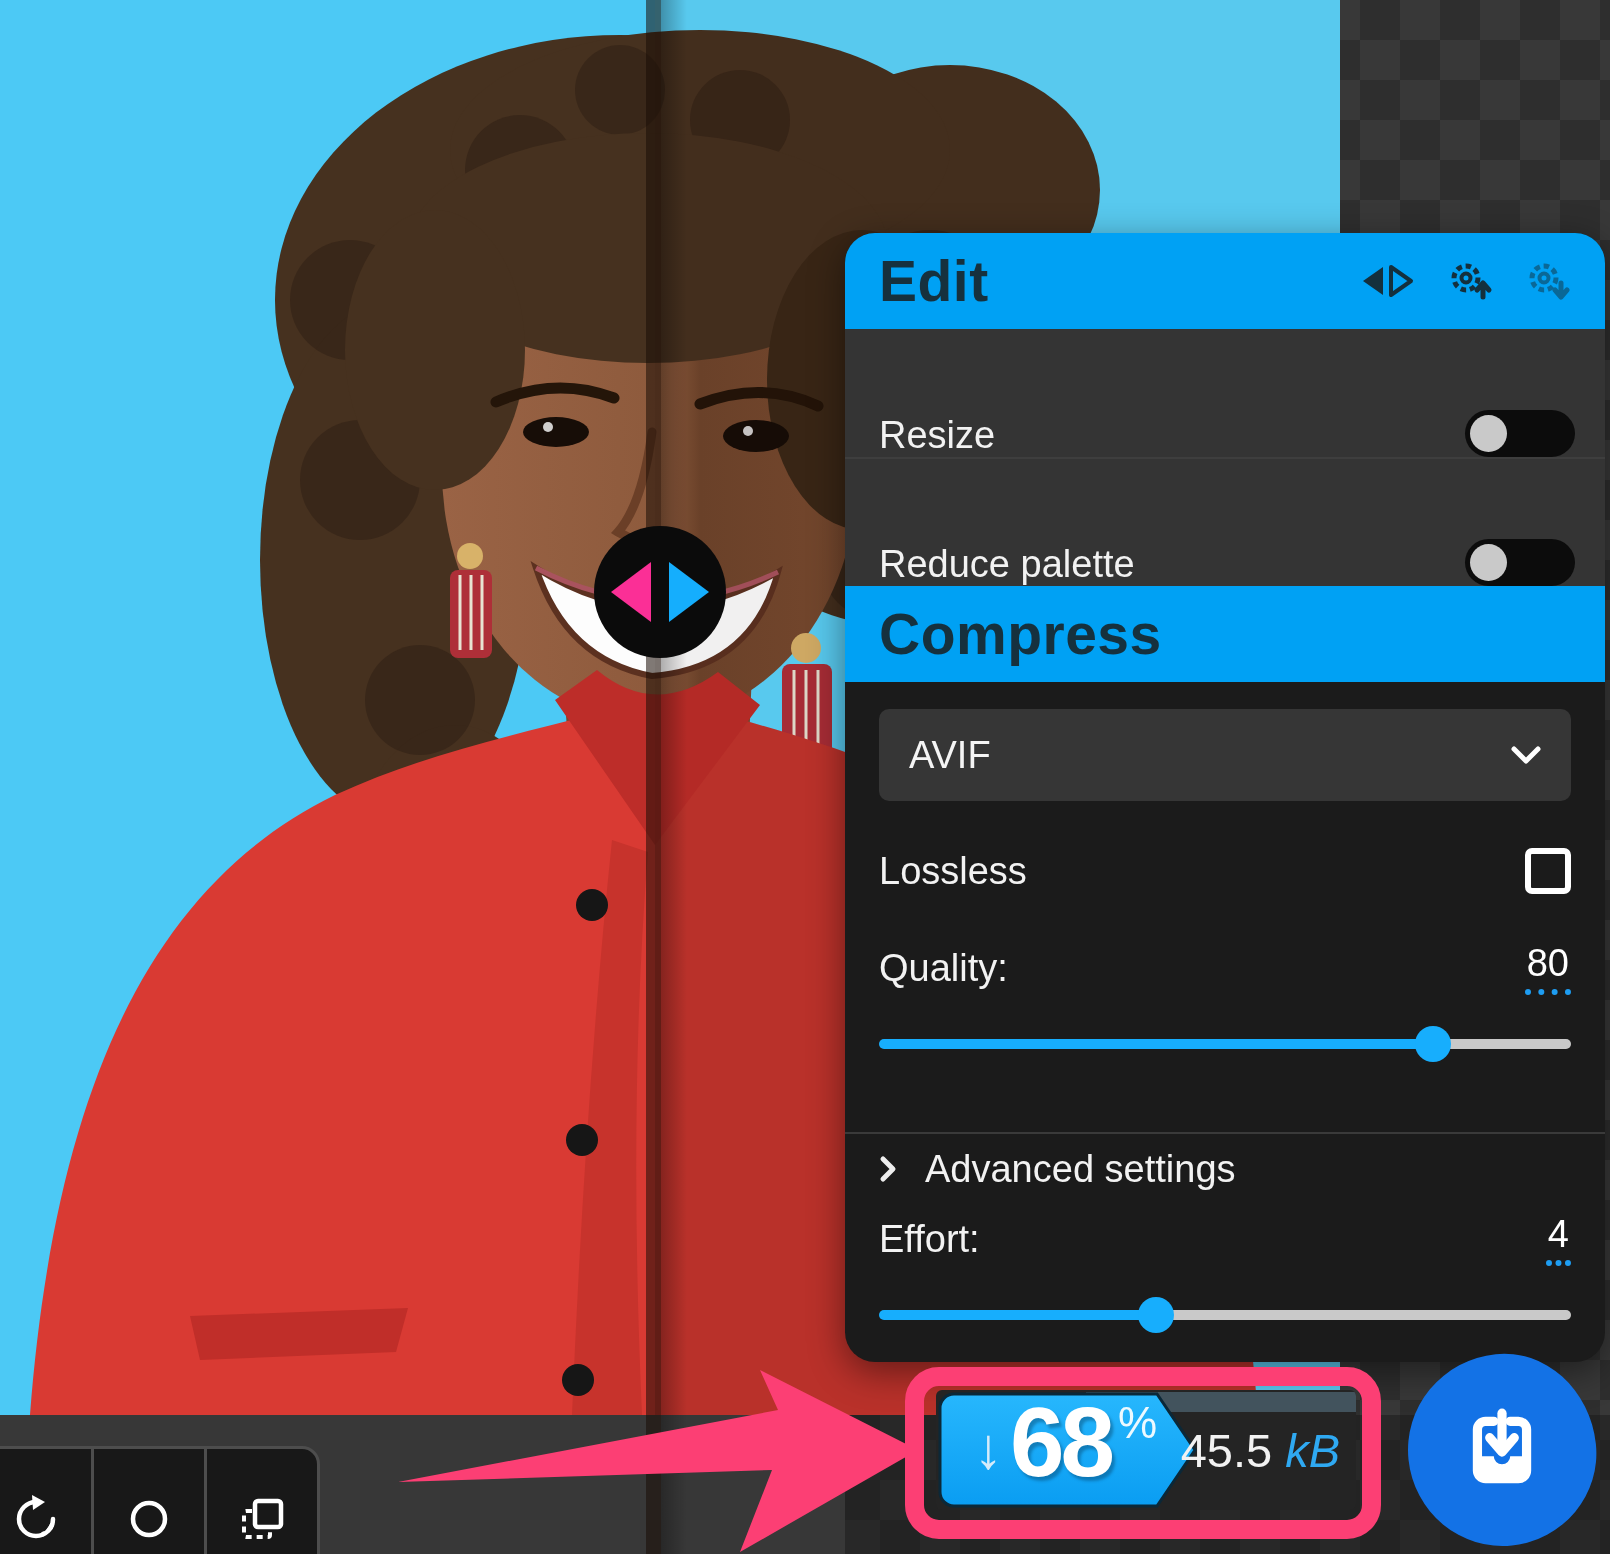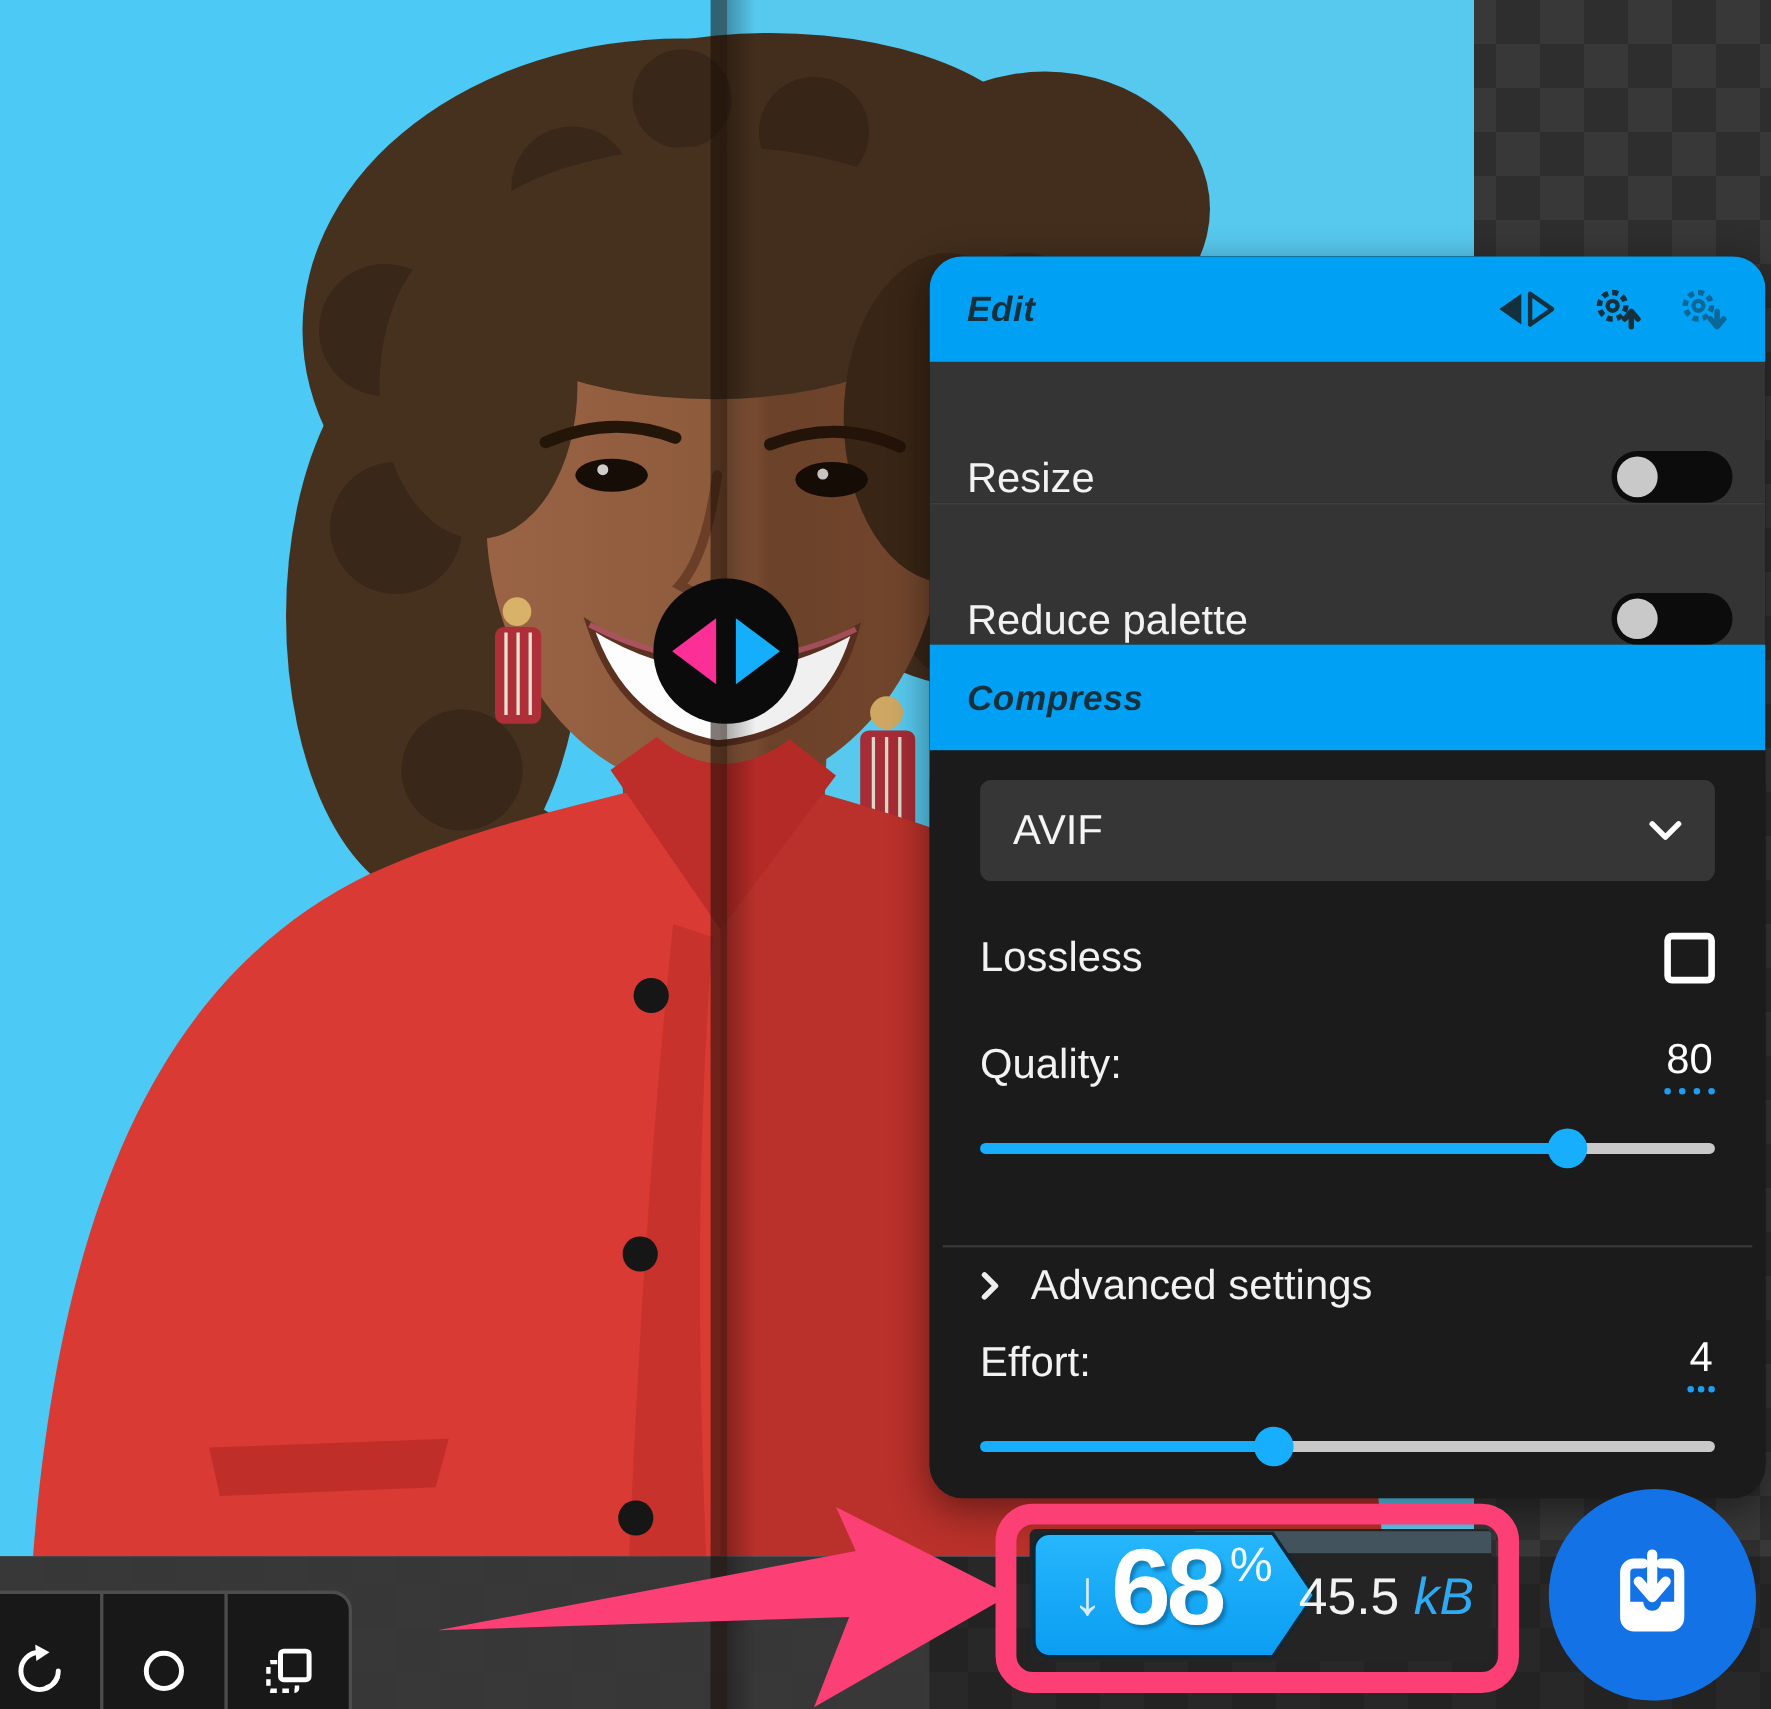--- a/index.html
+++ b/index.html
@@ -20,30 +20,30 @@
     background:#0b0b0b;}
   .tri-left{position:absolute;left:17px;top:36px;width:0;height:0;
     border-top:30px solid transparent;border-bottom:30px solid transparent;border-right:40px solid #fb2f96;}
   .tri-right{position:absolute;right:17px;top:36px;width:0;height:0;
     border-top:30px solid transparent;border-bottom:30px solid transparent;border-left:40px solid #15aefd;}
 
   
   .panel{position:absolute;left:845px;top:233px;width:760px;height:1129px;border-radius:30px;
     overflow:hidden;box-shadow:0 10px 36px rgba(0,0,0,.45);background:#1b1b1b;}
   .sec-header{height:96px;background:#00a1f4;display:flex;align-items:center;padding:0 34px;}
-  .sec-header .title{font-size:32px;font-weight:bold;color:#16313e;letter-spacing:.5px;font-style:italic;}
+  .sec-header .title{font-size:57px;font-weight:bold;color:#16313e;letter-spacing:.5px;}
   .hdr-icons{margin-left:auto;display:flex;align-items:center;gap:32px;}
   .hdr-icons svg{display:block;}
   .row{height:128px;background:#343434;display:flex;align-items:flex-end;padding:0 30px 0 34px;}
   .row-sep{height:2px;background:#3e3e3e;}
   .row .lbl{font-size:38px;color:#f2f2f2;}
   .toggle{margin-left:auto;width:110px;height:47px;border-radius:24px;background:#0c0c0c;position:relative;}
   .toggle .knob{position:absolute;left:5px;top:5px;width:37px;height:37px;border-radius:50%;background:#c9c9c9;
     transition:left .1s;}
-  .body{background:#1b1b1b;padding:0 46px;}
+  .body{background:#1b1b1b;padding:0 34px;}
   .select{margin-top:27px;height:92px;background:#363636;border-radius:10px;display:flex;align-items:center;
     padding:0 30px;}
   .select .val{font-size:38px;color:#f5f5f5;}
   .select svg{margin-left:auto;}
   .inline-row{display:flex;align-items:center;}
   .lossless-row{margin-top:46px;height:48px;}
   .checkbox{margin-left:auto;width:34px;height:34px;border:6px solid #fff;border-radius:7px;background:transparent;}
   .value-row{margin-top:50px;height:46px;}
   .num-val{margin-left:auto;font-size:38px;color:#fff;border-bottom:6px dotted #1e9df2;padding:0 2px 4px 2px;}
   .slider{position:relative;margin-top:35px;height:36px;}

